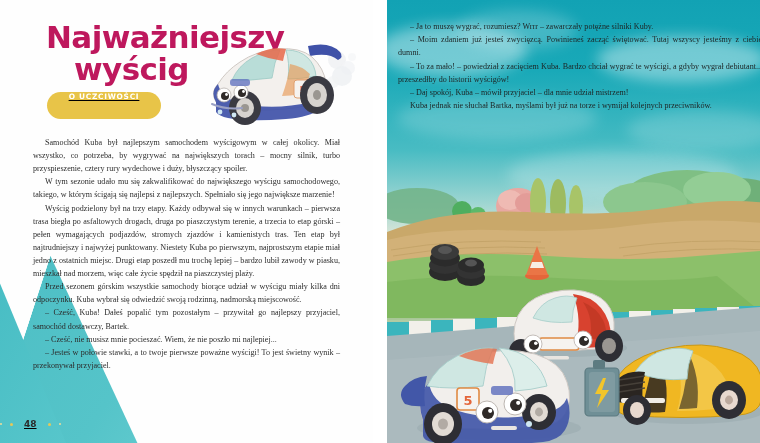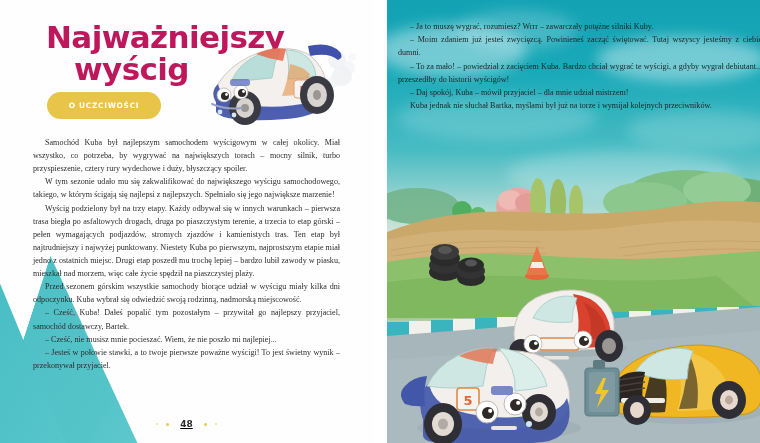--- a/index.html
+++ b/index.html
@@ -56,22 +56,23 @@
   }
   .title .l2 { display:block;margin-left:28px; }
 
   .badge {
     position: absolute;
     left: 47px; top: 92px;
     width: 114px; height: 27px;
     border-radius: 16px;
     background: #e8c448;
     display: flex;
-    align-items: center;
+    align-items: flex-start;
     justify-content: center;
+    text-decoration: underline;
   }
   .badge span {
     color: #ffffff;
     font-family: "DejaVu Sans", sans-serif;
     font-weight: 700;
     font-size: 7.4px;
     letter-spacing: 0.75px;
   }
 
   
@@ -93,21 +94,21 @@
   }
   .body-text p { margin: 0 0 0px 0; text-indent: 12px; }
   .body-text p.dlg { text-indent: 12px; }
 
   .page-number {
     position: absolute;
     left: 0; right: 0;
     bottom: 14px;
     display: flex;
     align-items: center;
-    justify-content: center;
+    justify-content: flex-start;
     gap: 8px;
     text-decoration: underline;
   }
   .page-number .dot {
     width: 3px; height: 3px; border-radius: 50%;
     background: #e6c857;
   }
   .page-number .dot.sm { width: 2px; height: 2px; background:#efdc9a; }
   .page-number .num {
     color: #2b2b2b;

